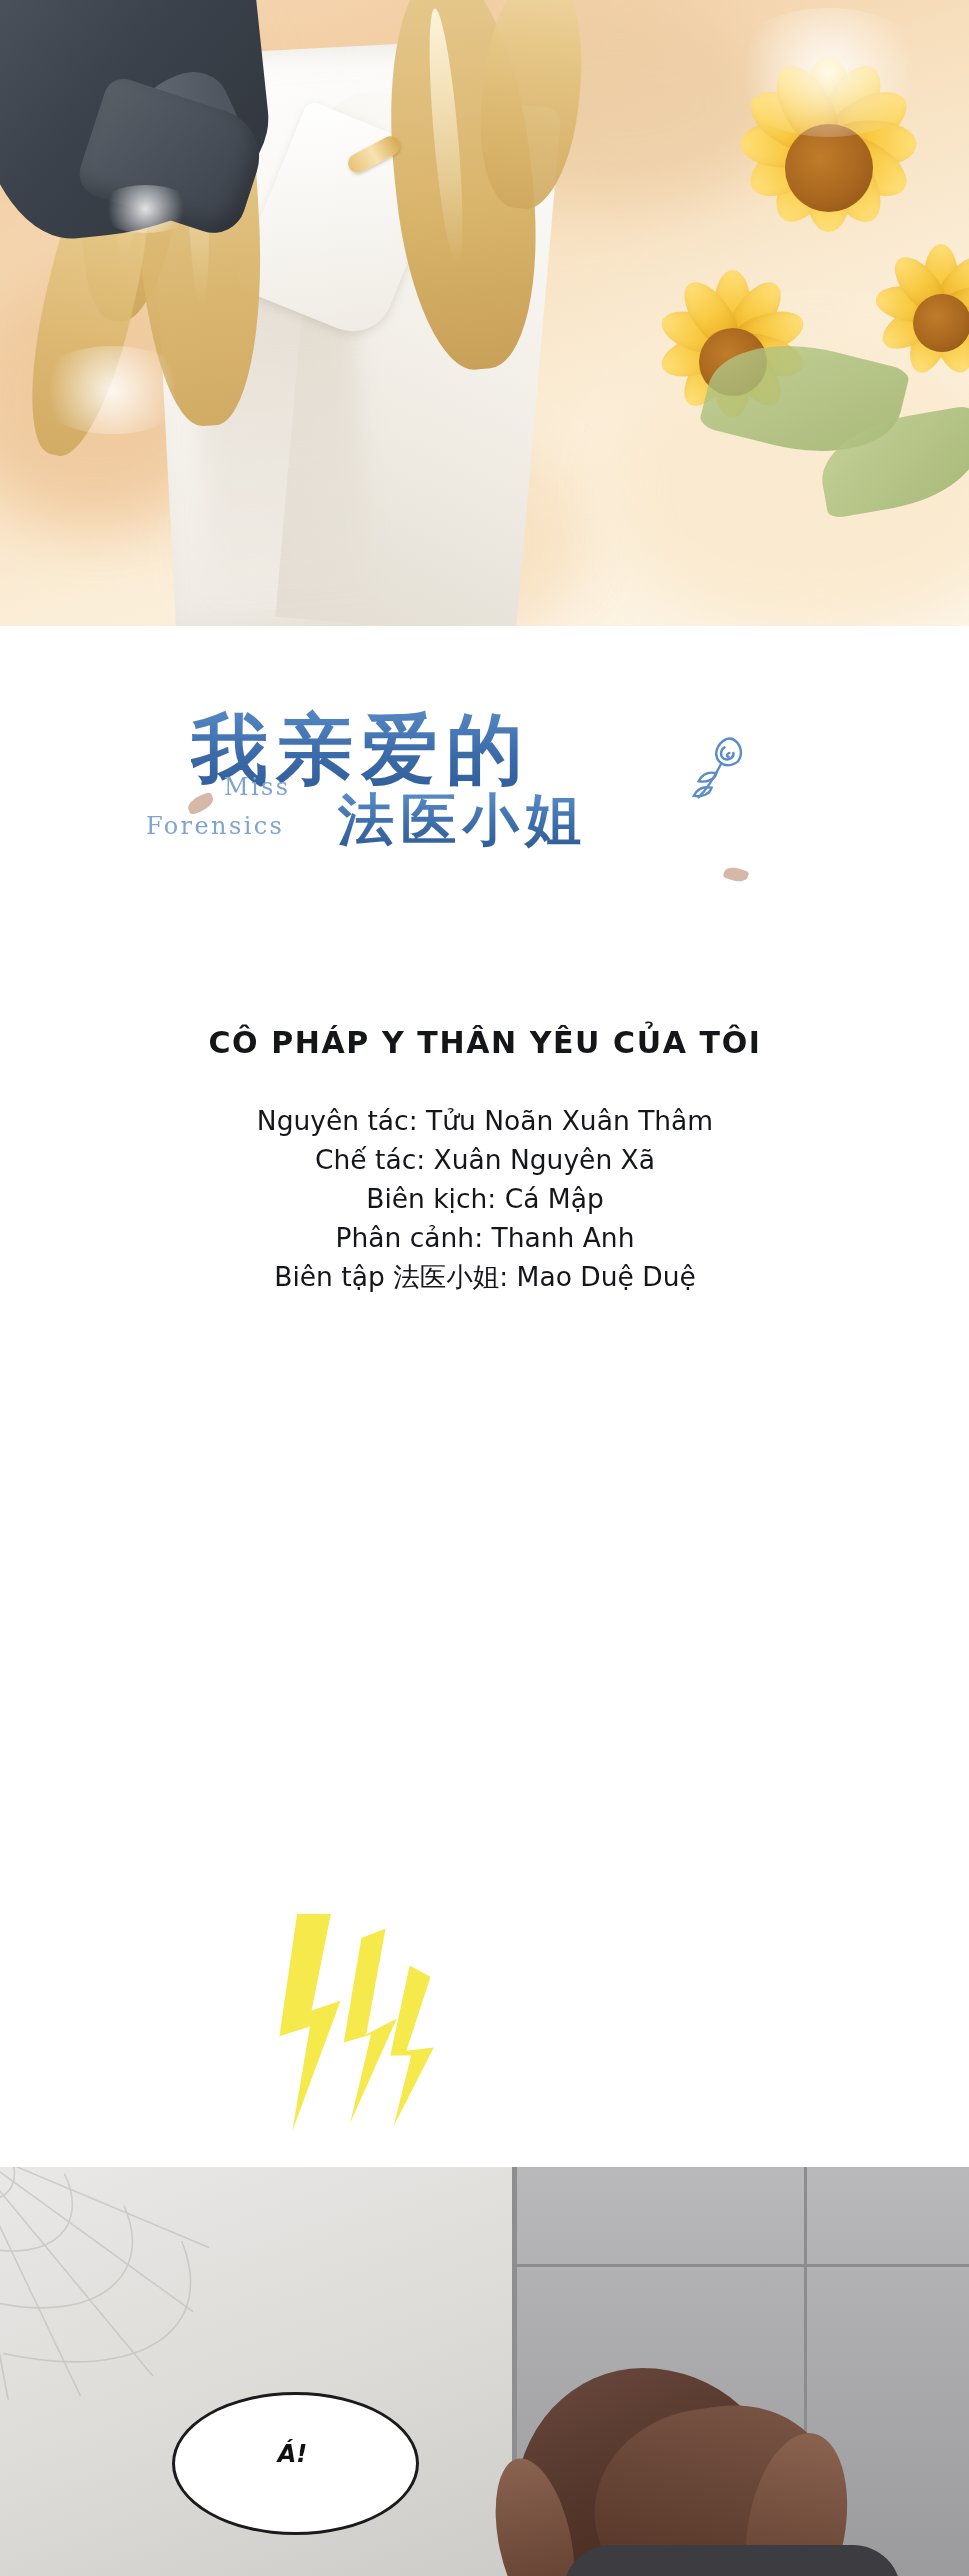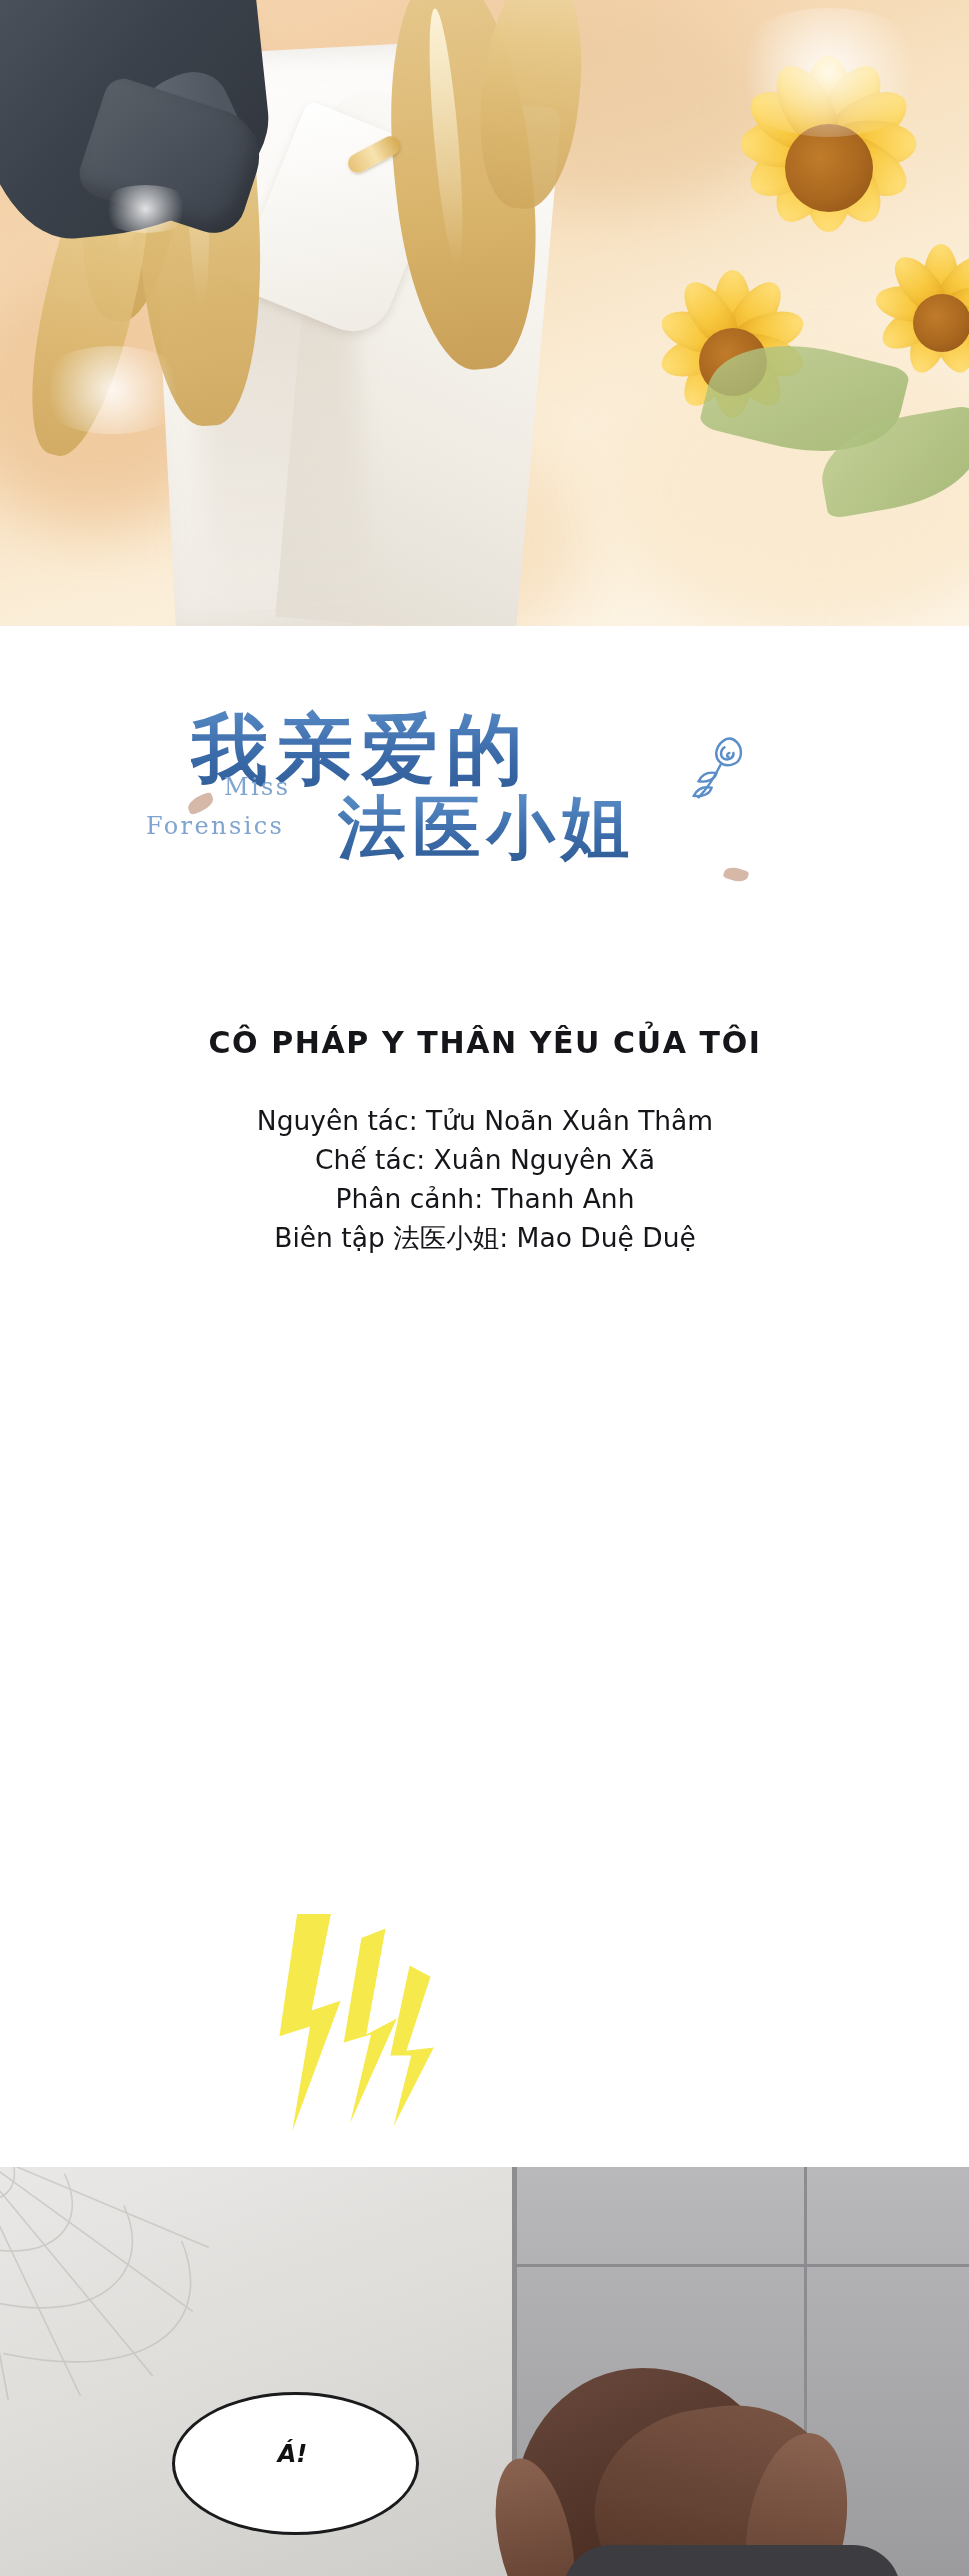--- a/index.html
+++ b/index.html
@@ -196,21 +196,21 @@
     background: linear-gradient(180deg, #5b8ec9 0%, #3a6aa8 55%, #2f5b95 100%);
     -webkit-background-clip: text;
     background-clip: text;
     -webkit-text-fill-color: transparent;
     white-space: nowrap;
   }
   .cn-title-2 {
     position: absolute;
     left: 338px; top: 84px;
     font-family: Liberation Sans, sans-serif;
-    font-size: 68px;
+    font-size: 56px;
     font-weight: 700;
     letter-spacing: 6.4px;
     color: #3f6fae;
     background: linear-gradient(180deg, #6295cf 0%, #3c6daa 55%, #2d578f 100%);
     -webkit-background-clip: text;
     background-clip: text;
     -webkit-text-fill-color: transparent;
     white-space: nowrap;
   }
   .en-miss {
@@ -451,20 +451,21 @@
 
       <div class="petal-mark pm-1"></div>
       <div class="petal-mark pm-2"></div>
     </div>
 
     <div class="vn-title">CÔ PHÁP Y THÂN YÊU CỦA TÔI</div>
 
     <div class="credits">
       <div>Nguyên tác: Tửu Noãn Xuân Thâm</div>
       <div>Chế tác: Xuân Nguyên Xã</div>
+      <div>Biên kịch: Cá Mập</div>
       <div>Phân cảnh: Thanh Anh</div>
       <div>Biên tập 法医小姐: Mao Duệ Duệ</div>
     </div>
 
     <svg class="flash" viewBox="0 0 260 270">
       <polygon points="30,0 72,0 48,120 84,108 24,270 46,140 8,152" fill="#f6e94c"></polygon>
       <polygon points="110,30 140,18 116,150 154,130 96,260 122,150 88,160" fill="#f6e94c"></polygon>
       <polygon points="170,64 196,78 166,170 200,166 150,264 172,176 146,176" fill="#f6e94c"></polygon>
     </svg>
   </div>

